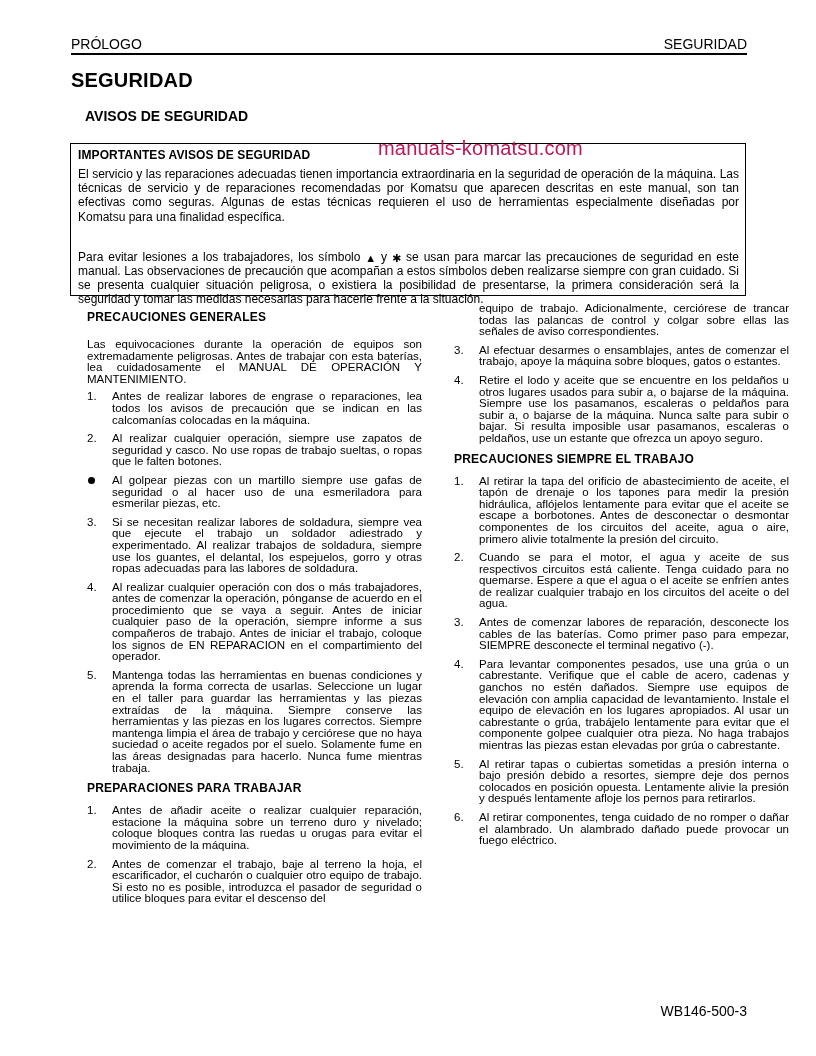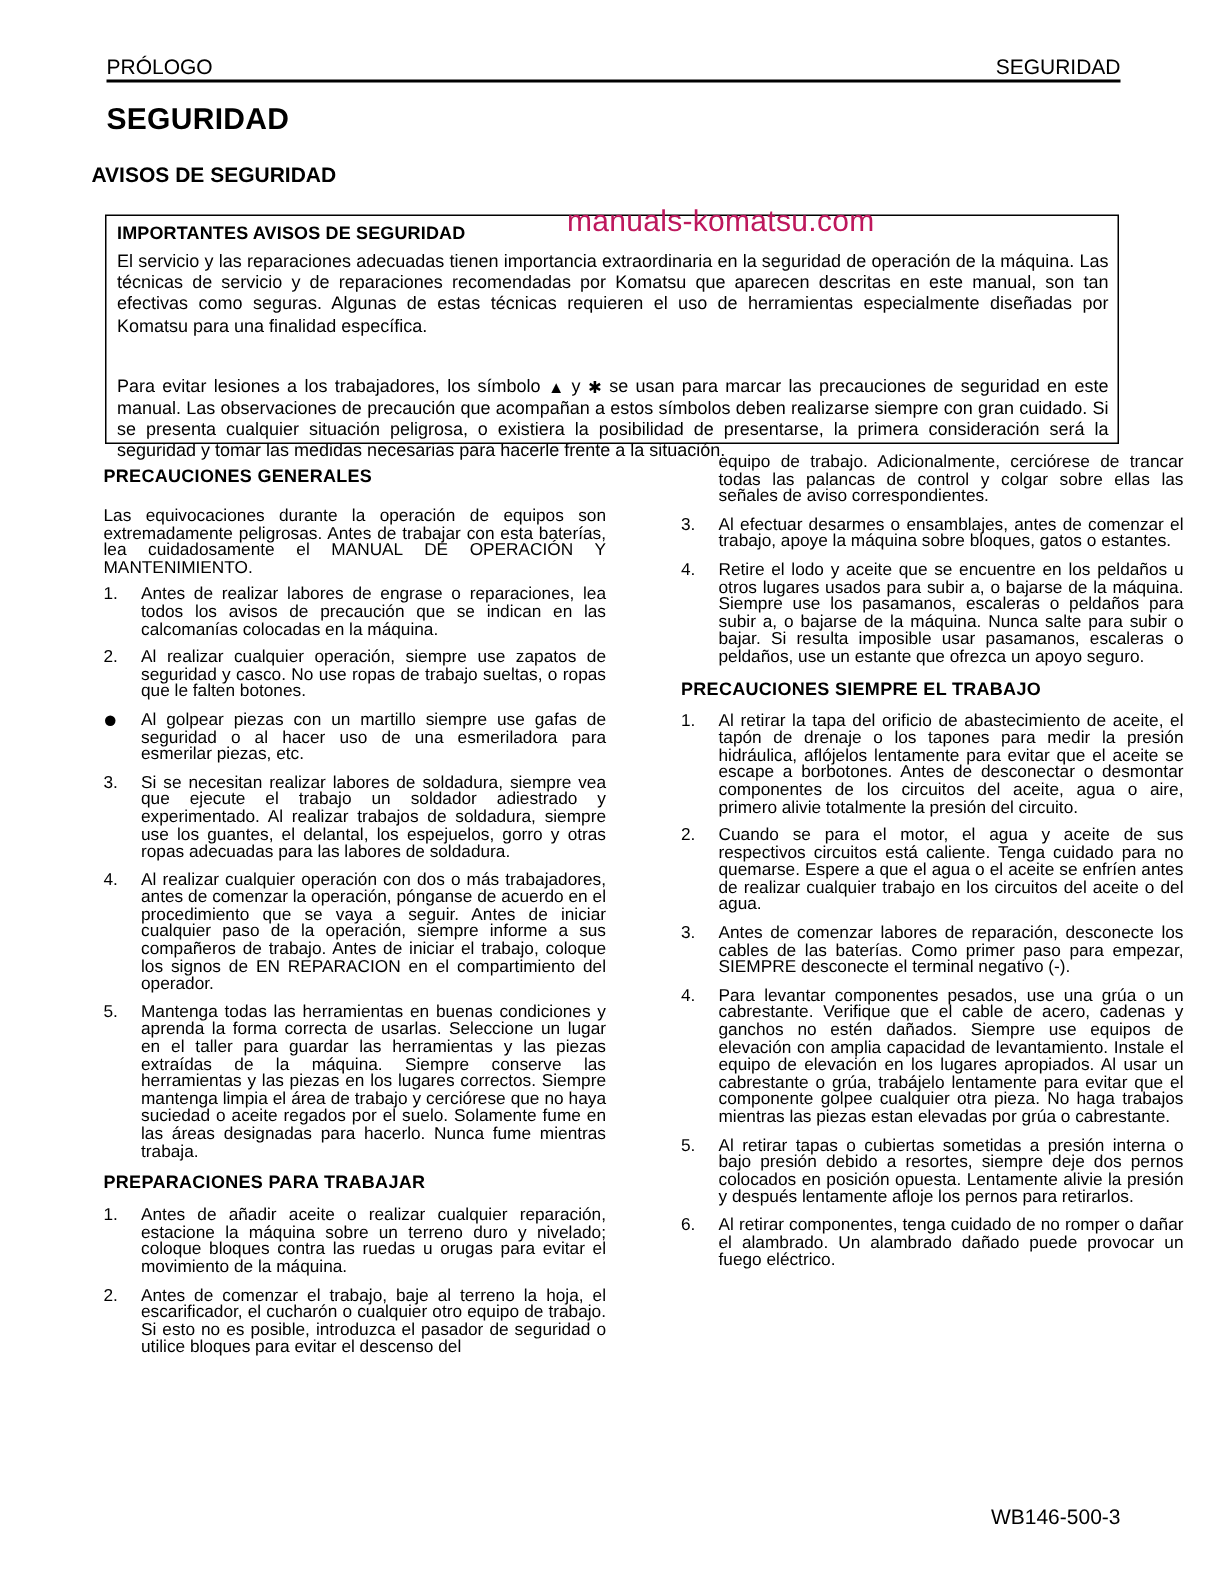--- a/index.html
+++ b/index.html
@@ -12,21 +12,21 @@
       border-bottom: 2px solid #000;
       display: flex; justify-content: space-between; align-items: flex-end;
       font-size: 14px; line-height: 16px;
     }
     .page-header span { padding-bottom: 1px; }
     .title {
       position: absolute; left: 71px; top: 68px; font-size: 20px; font-weight: bold;
       line-height: 24px; letter-spacing: 0.2px;
     }
     .subtitle {
-      position: absolute; left: 61px; top: 107px; font-size: 14px; font-weight: bold;
+      position: absolute; left: 85px; top: 107px; font-size: 14px; font-weight: bold;
       line-height: 18px;
     }
     .notice-box {
       position: absolute; left: 70px; top: 143px; width: 676px; height: 153px;
       border: 1.5px solid #000; box-sizing: border-box; padding: 4px 6px 0 7px;
     }
     .notice-title { font-size: 12px; font-weight: bold; line-height: 15px; letter-spacing: 0.1px; }
     .notice-p {
       font-size: 12px; line-height: 14.2px; text-align: justify; margin: 4px 0 0 0;
     }
@@ -34,21 +34,21 @@
     .watermark {
       position: absolute; left: 378px; top: 136px; font-size: 20px; line-height: 24px;
       color: #be185d; letter-spacing: 0.2px;
     }
     .sym {
       display: inline-block; font-size: 11px; line-height: 11px; vertical-align: -1px; font-weight: bold;
     }
     .col {
       position: absolute; top: 310px; width: 335px; font-size: 11.5px; line-height: 11.6px;
     }
-    .col-left { left: 69px; }
+    .col-left { left: 87px; }
     .col-right { left: 419px; top: 303px; margin-left: 35px; }
     .sec-head { font-size: 12px; font-weight: bold; line-height: 15px; margin: 0 0 14px 0; letter-spacing: 0.2px; }
     .col p.intro { margin: 0 0 6px 0; text-align: justify; }
     .item { display: flex; margin: 0 0 7px 0; }
     .item .num { width: 25px; flex: 0 0 25px; }
     .item .txt { flex: 1; text-align: justify; }
     .bullet-dot { display: inline-block; width: 7px; height: 7px; border-radius: 50%; background: #000; margin-top: 2px; margin-left: 1px; }
     .cont { padding-left: 25px; text-align: justify; margin: 0 0 7px 0; }
     .sec-head.mid { margin: 2px 0 9px 0; }
     .page-footer {

